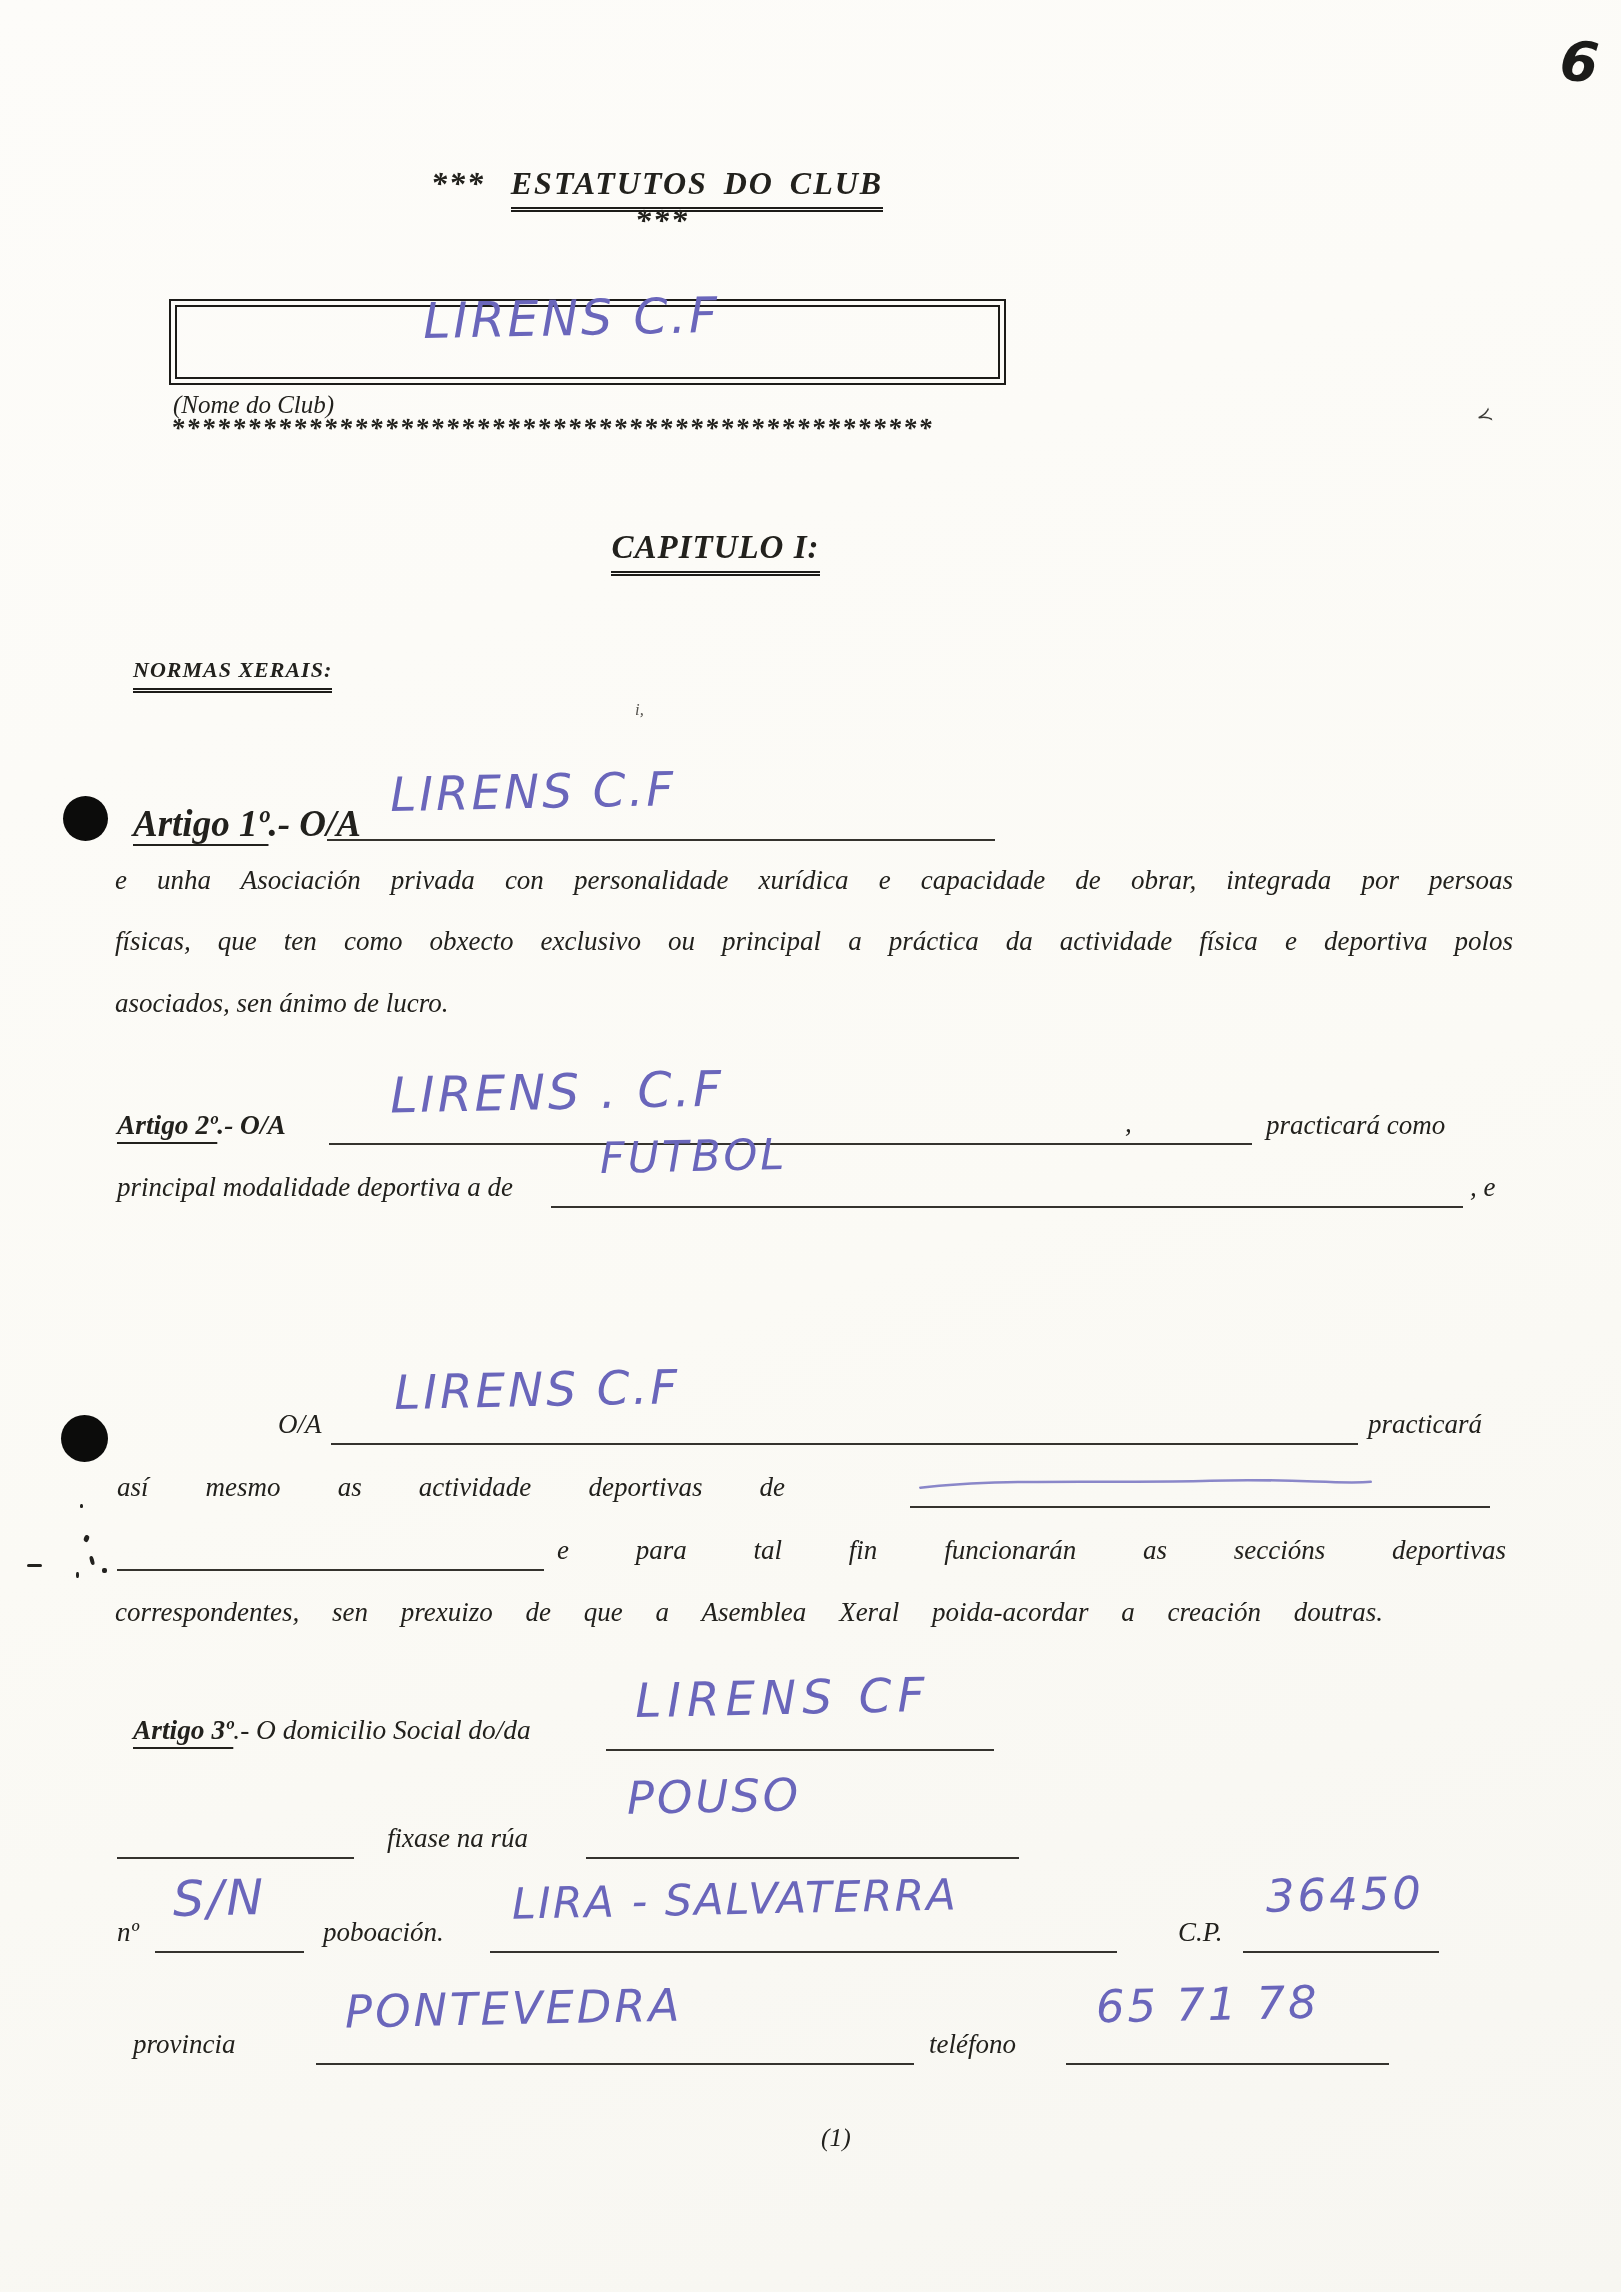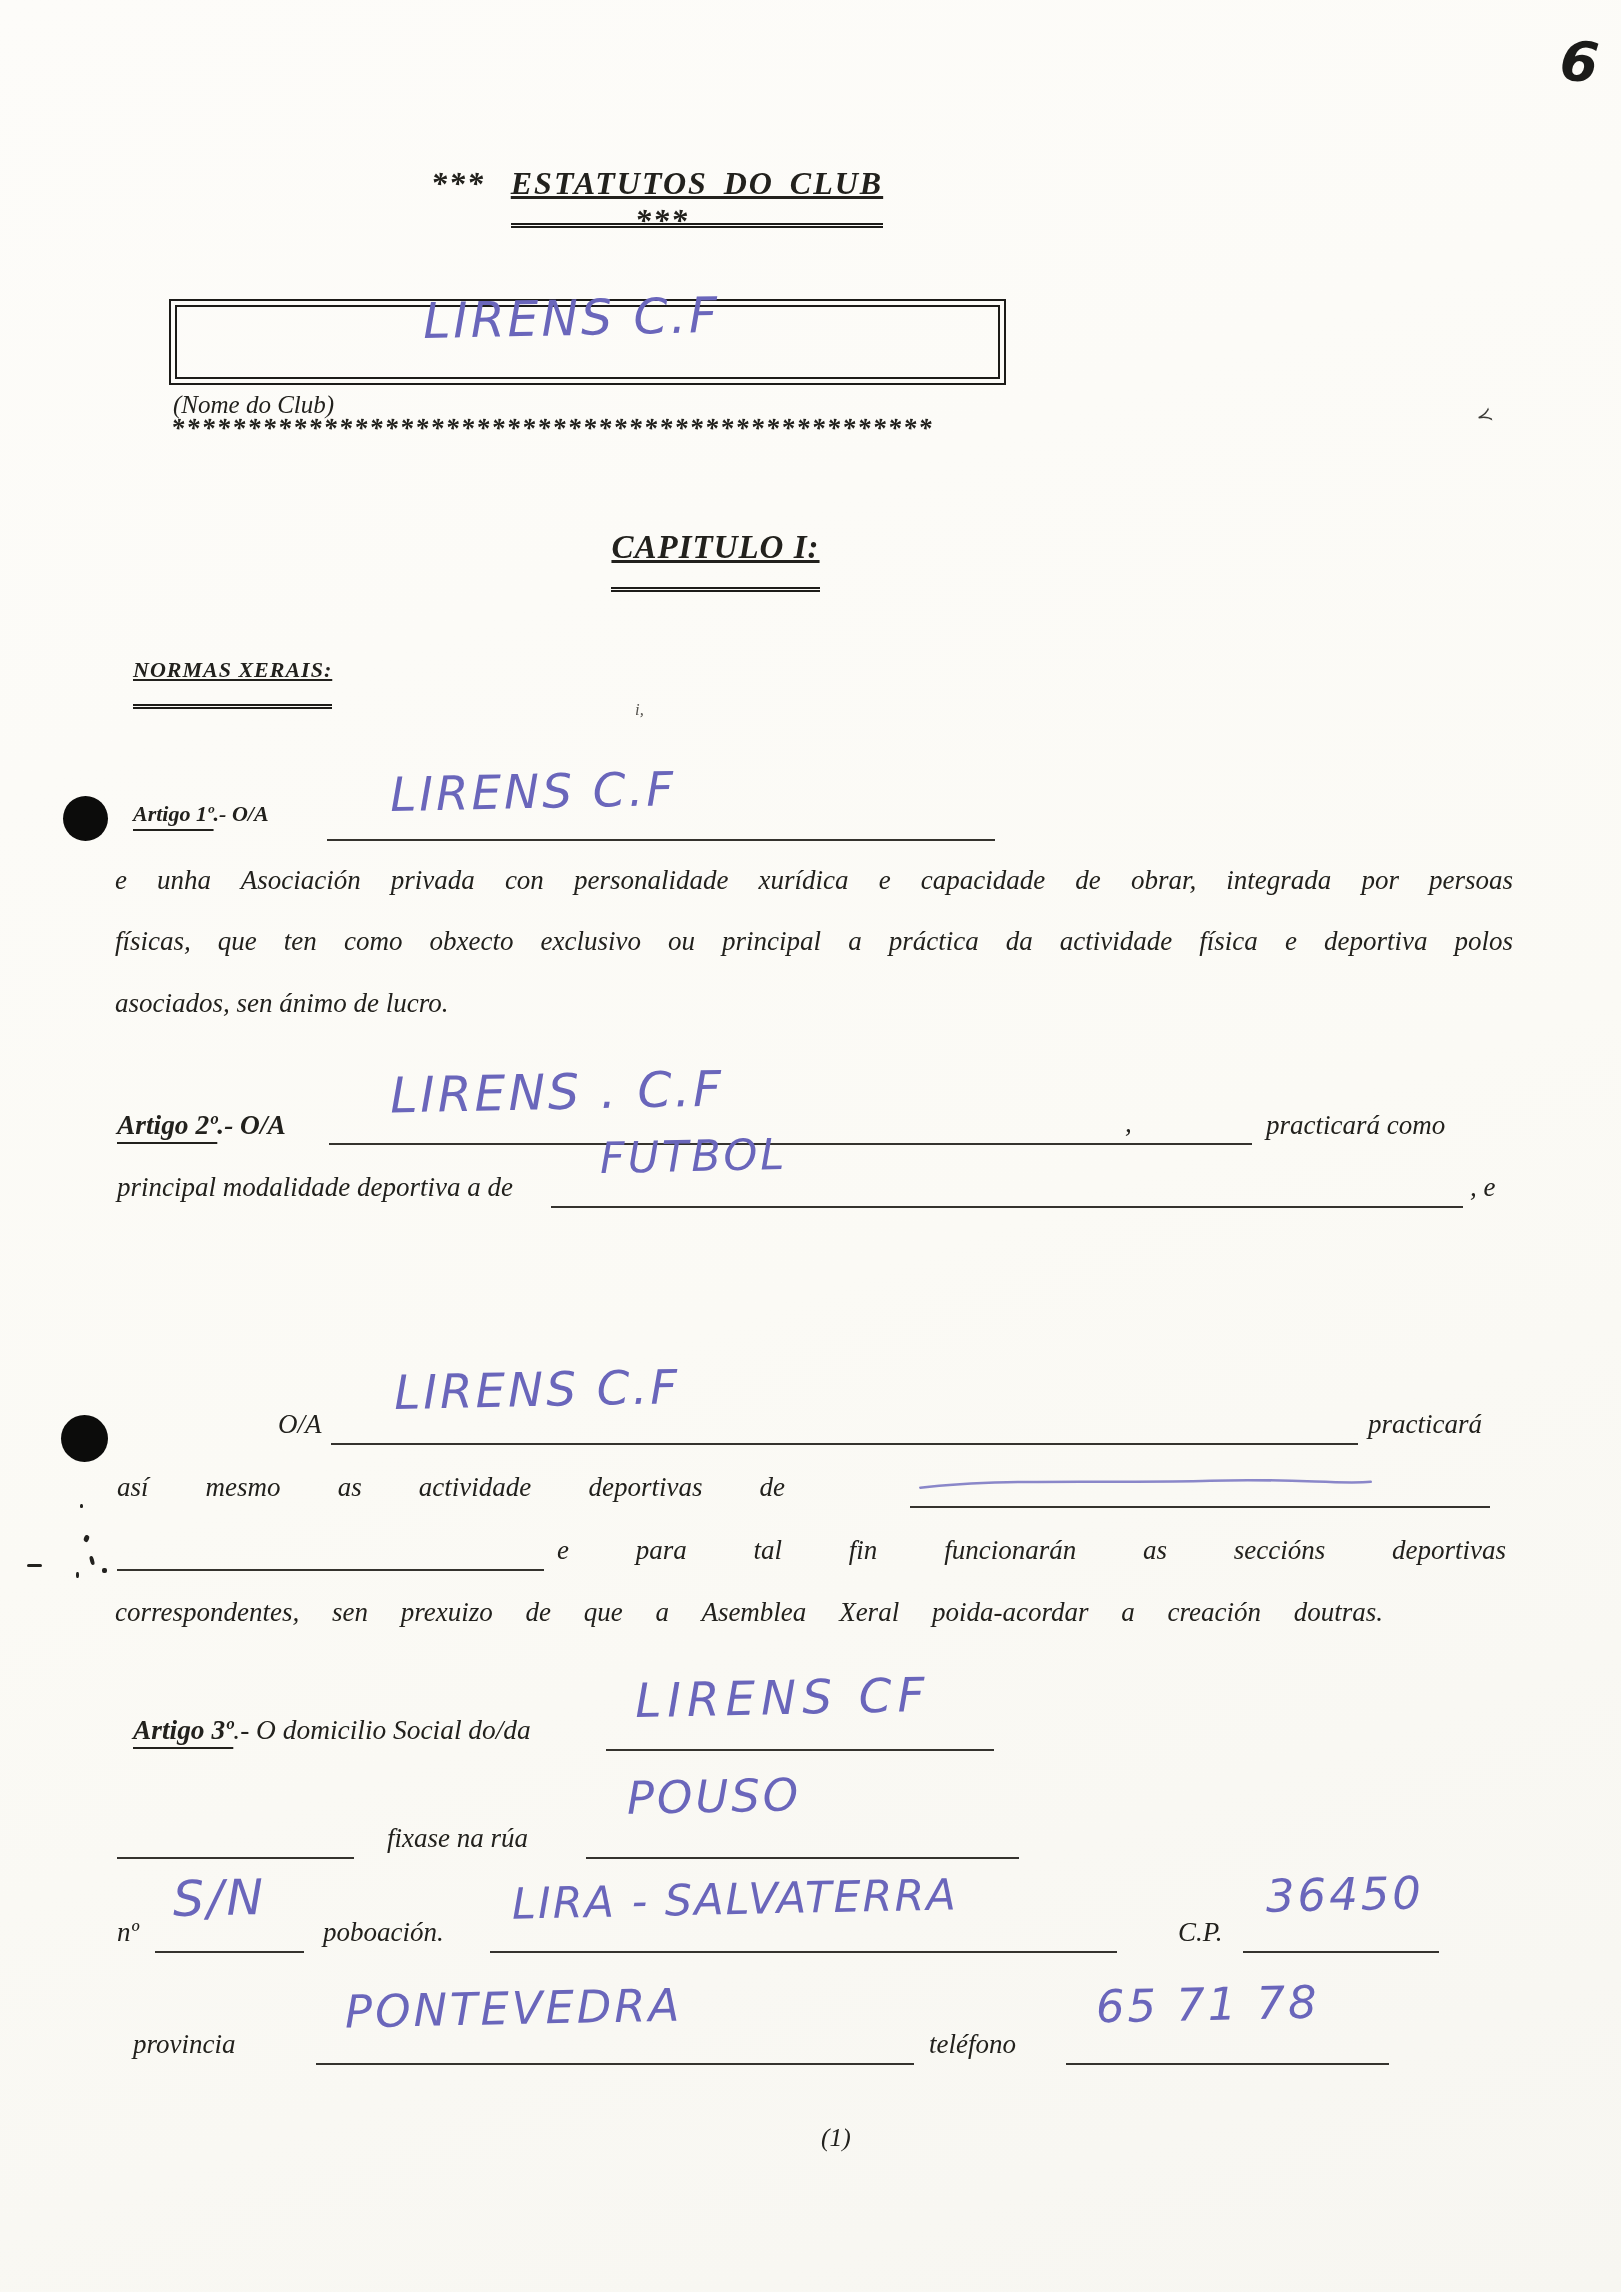--- a/index.html
+++ b/index.html
@@ -6,21 +6,21 @@
   .page {
     position:relative; width:1621px; height:2293px; margin:0 auto;
     background:#fcfbf7;
     background-image:linear-gradient(160deg, #fdfcf9 0%, #fbfaf5 55%, #f7f6f1 100%);
     overflow:hidden; color:#22211d;
   }
   .print { font-family:"Liberation Serif", serif; font-style:italic; position:absolute; white-space:nowrap; }
   .wrap  { font-family:"Liberation Serif", serif; font-style:italic; position:absolute; white-space:normal; }
   .fs27  { font-size:27px; line-height:1.3; }
   .bh    { font-weight:bold; }
-  .u2    { border-bottom:5.9px double #1d1c19; padding-bottom:22px;text-decoration:underline; }
+  .u2    { border-bottom:5.9px double #1d1c19; padding-bottom:6px; }
   .au    { text-decoration:underline; text-decoration-thickness:2px; text-underline-offset:7.8px; }
   .jline { text-align:justify; text-align-last:justify; white-space:normal; }
   .blank { position:absolute; border-bottom:2px solid #35332e; }
   .hw {
     position:absolute; font-family:"DejaVu Sans", sans-serif; font-style:italic;
     color:#6a66bb; letter-spacing:2.9px; transform:rotate(-1.2deg);
     white-space:nowrap; line-height:1;
   }
   .hw-black { color:#1b1b19; }
   .punch-dot { position:absolute; background:#0c0c0b; border-radius:50%; }
@@ -57,21 +57,21 @@
   <div class="title-box" style="left:539px; top:529px; width:353px; font-size:33px; letter-spacing:1px;">
     <span class="u2">CAPITULO I:</span>
   </div>
 
   <div class="print bh" style="left:133px; top:657px; font-size:22px; letter-spacing:1px;">
     <span class="u2">NORMAS XERAIS:</span>
   </div>
 
   <div class="print" style="left:635px; top:700px; font-size:16.7px; color:#56544f;">i,</div>
 
-  <div class="print bh fs27" style="left:133px; top:800px; font-size:22px;">
+  <div class="print bh fs27" style="left:133px; top:800px; font-size:37px;">
     <span class="au">Artigo 1º</span><span>.- O/A</span>
   </div>
   <div class="blank" style="left:327px; top:765px; width:668px; height:74px;"></div>
   <div class="hw" style="left:390px; top:768px; font-size:47px;">LIRENS C.F</div>
 
   <div class="wrap fs27 jline" style="left:115px; top:863px; width:1398px;">e unha Asociación privada con personalidade xurídica e capacidade de obrar, integrada por persoas</div>
   <div class="wrap fs27 jline" style="left:115px; top:924px; width:1398px;">físicas, que ten como obxecto exclusivo ou principal a práctica da actividade física e deportiva polos</div>
   <div class="print fs27" style="left:115px; top:986px;">asociados, sen ánimo de lucro.</div>
 
   <div class="print bh fs27" style="left:117px; top:1108px; font-size:27.4px;">

